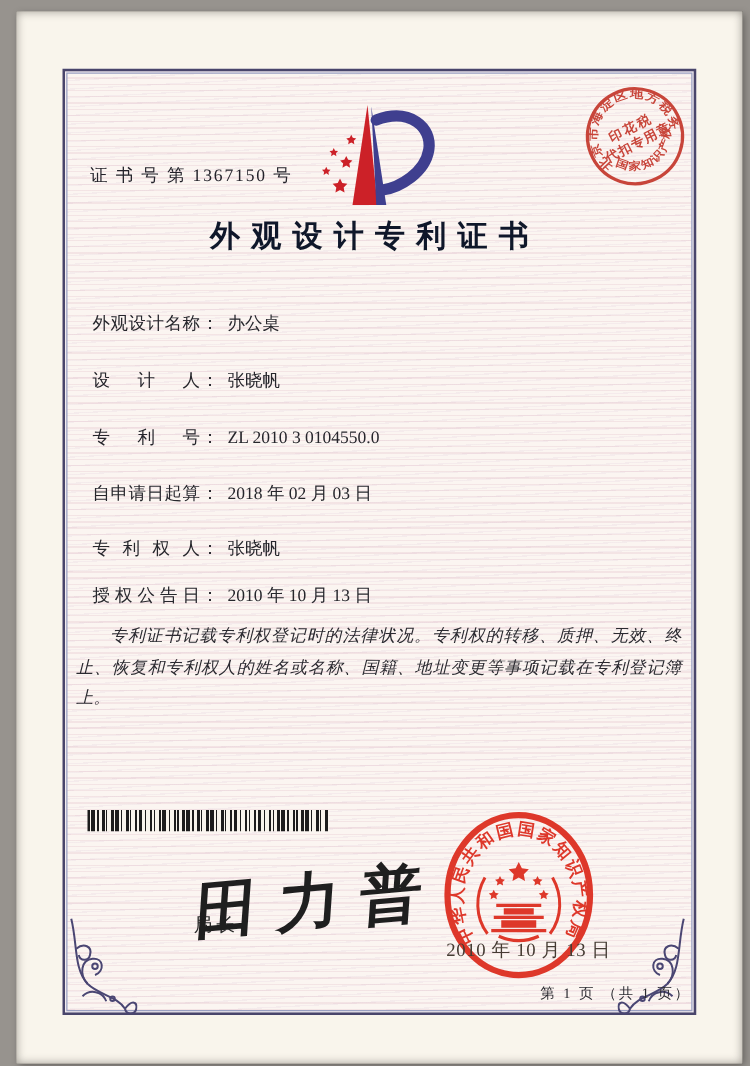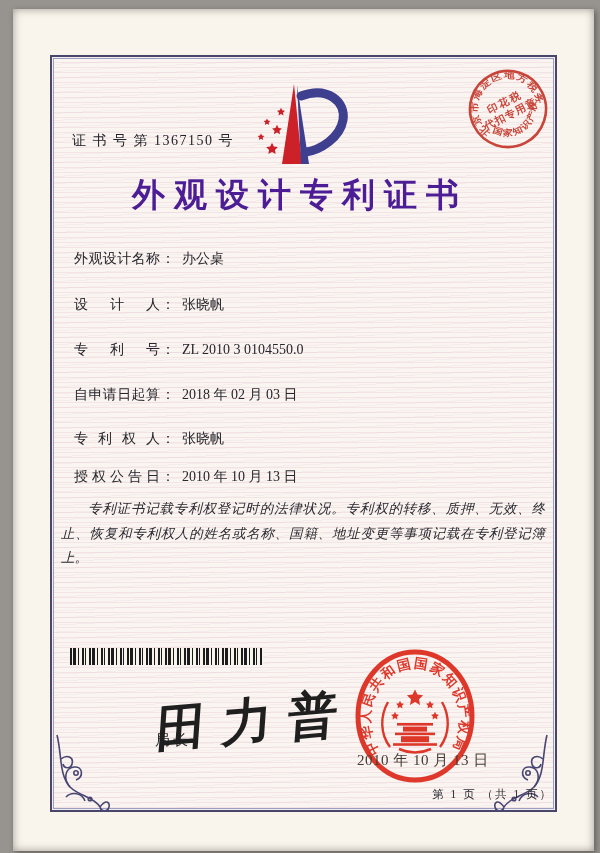--- a/index.html
+++ b/index.html
@@ -9,22 +9,22 @@
          box-shadow:0 0 8px rgba(40,35,30,.45) inset, 2px 2px 6px rgba(0,0,0,.35);}
   .frame{position:absolute;left:50px;top:55px;width:503px;height:753px;
          border:2px solid #49456b;
          box-shadow:inset 0 0 0 1px #f4ecee, inset 0 0 0 2px #9aa0c2;
          background:
            repeating-linear-gradient(180deg, rgba(213,160,178,.20) 0 1px, rgba(255,255,255,0) 1px 5px),
            repeating-linear-gradient(177deg, rgba(190,150,190,.10) 0 1px, rgba(255,255,255,0) 1px 7px),
            #fbf5f1;}
   .abs{position:absolute;}
   .cert-no{left:72px;top:84px;font-size:14px;letter-spacing:1.5px;color:#23222a;margin-top:48px;}
-  .title{left:0;top:173px;width:100%;text-align:center;font-size:33px;font-weight:700;
-         letter-spacing:9px;color:#4c1d95;}
+  .title{left:0;top:173px;width:100%;text-align:center;font-size:24px;font-weight:700;
+         letter-spacing:9px;color:#0f172a;}
   .row{left:74px;font-size:14px;color:#26262c;white-space:nowrap;font-family:Liberation Serif, serif;}
   .f-label{display:inline-block;width:86px;text-align:justify;text-align-last:justify;}
   .f-colon{margin-left:1px;}
   .f-value{margin-left:7px;}
   .body-text{left:61px;top:497px;width:484px;font-size:13.5px;line-height:24.5px;
              color:#2a2a30;text-align:justify;font-style:italic;}
   .body-text p{margin:0;text-indent:2em;}
   .barcode{left:70px;top:648px;width:193px;height:17px;
     background:repeating-linear-gradient(90deg,
       #1c1c1c 0 2px, #f8f4ec 2px 3px, #1c1c1c 3px 6px, #f8f4ec 6px 8px,

